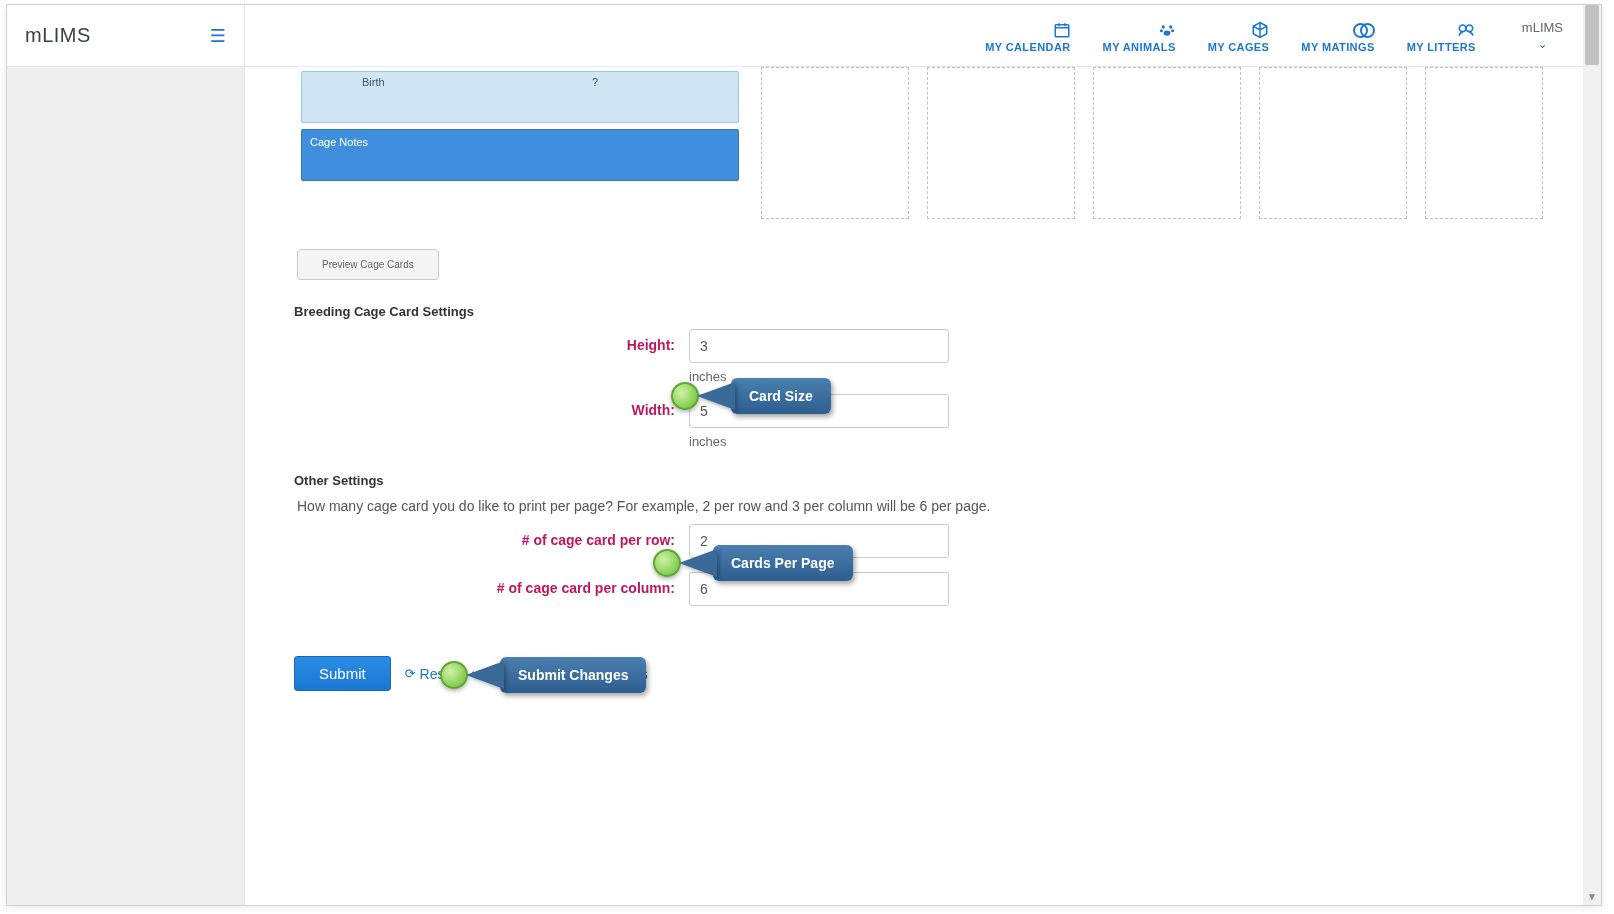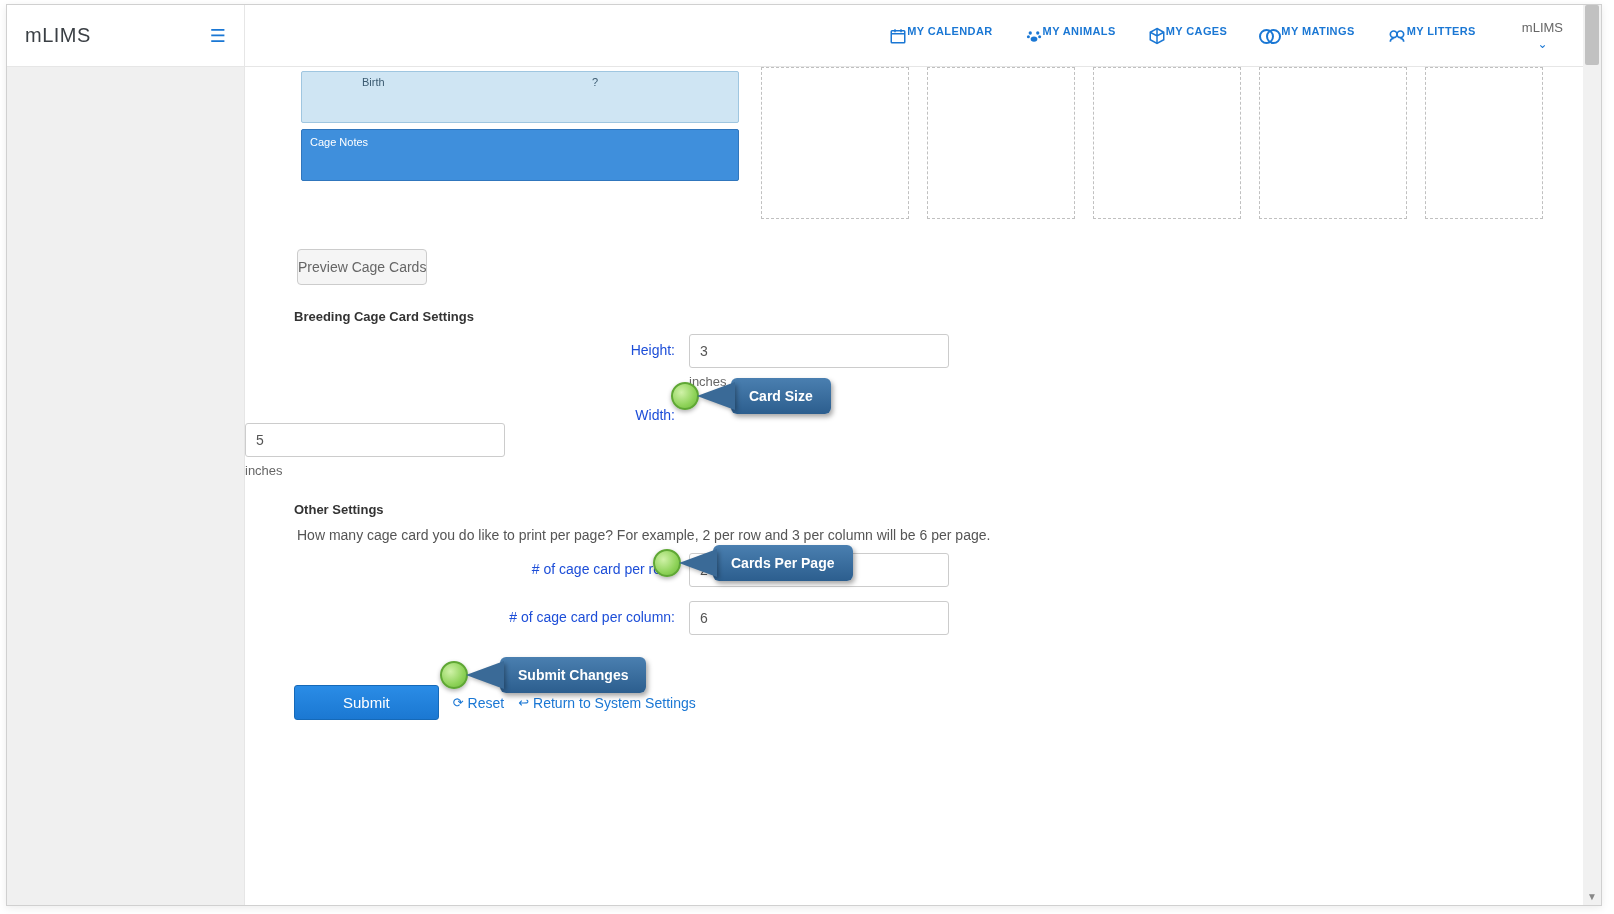--- a/index.html
+++ b/index.html
@@ -84,22 +84,22 @@
   }
   .header-right {
     flex: 1;
     display:flex;
     align-items:center;
     justify-content:flex-end;
     padding-right: 20px;
   }
   .nav-item {
     display:flex;
-    flex-direction:row;
-    align-items:flex-start;
+    flex-direction:column;
+    align-items:flex-end;
     justify-content:center;
     padding: 0 16px;
     cursor:pointer;
   }
   .nav-item .nav-icon {
     color:#1a77d4;
     font-size:18px;
     height:22px;
     display:flex;align-items:center;justify-content:center;
   }
@@ -172,22 +172,22 @@
     padding:6px 8px;
   }
 
   
   .preview-btn {
     margin: 30px 0 0 52px;
     display:inline-block;
     background:#f5f5f5;
     border:1px solid #ccc;
     color:#666;
-    padding:9px 0;
-    font-size:14px;
+    padding:9px 24px;
+    font-size:10px;
     border-radius:4px;
     cursor:pointer;
   }
 
   
   .section-h {
     margin:24px 0 10px 49px;
     font-size:13px;
     font-weight:600;
     color:#333;
@@ -196,22 +196,23 @@
   .form-row {
     display:flex;
     align-items:flex-start;
     margin-bottom:8px;
   }
   .form-label {
     width:444px;
     text-align:right;
     padding-right:14px;
     padding-top:8px;
-    color:#1d4ed8;
+    color:#be185d;
     font-size:14px;
+    font-weight:bold;
   }
   .form-field {
     width:260px;
   }
   .form-input {
     width:260px;
     height:34px;
     border:1px solid #ccc;
     border-radius:3px;
     padding:6px 10px;
@@ -236,21 +237,21 @@
     align-items:center;
     gap:14px;
   }
   .submit-btn {
     background:#1d81e0;
     background:linear-gradient(#2a8ce6,#1b78d2);
     border:1px solid #1569b8;
     color:#fff;
     font-size:15px;
     font-weight:500;
-    padding:8px 48px;
+    padding:8px 24px;
     border-radius:3px;
     cursor:pointer;
   }
   .link-action {
     color:#1a77d4;
     font-size:14px;
     cursor:pointer;
     display:flex; align-items:center; gap:4px;
   }
   .link-action .link-ic { font-size:13px; }
@@ -400,21 +401,21 @@
     <div class="section-h">Breeding Cage Card Settings</div>
 
     <div class="form-row">
       <div class="form-label">Height:</div>
       <div class="form-field">
         <input class="form-input" value="3" style="">
         <div class="hint">inches</div>
       </div>
     </div>
 
-    <div class="form-row" style="margin-top:10px;flex-direction:column;">
+    <div class="form-row" style="margin-top:10px;">
       <div class="form-label">Width:</div>
       <div class="form-field">
         <input class="form-input" value="5" style="">
         <div class="hint">inches</div>
       </div>
     </div>
 
     
     <div class="section-h">Other Settings</div>
     <div class="desc">How many cage card you do like to print per page? For example, 2 per row and 3 per column will be 6 per page.</div>

